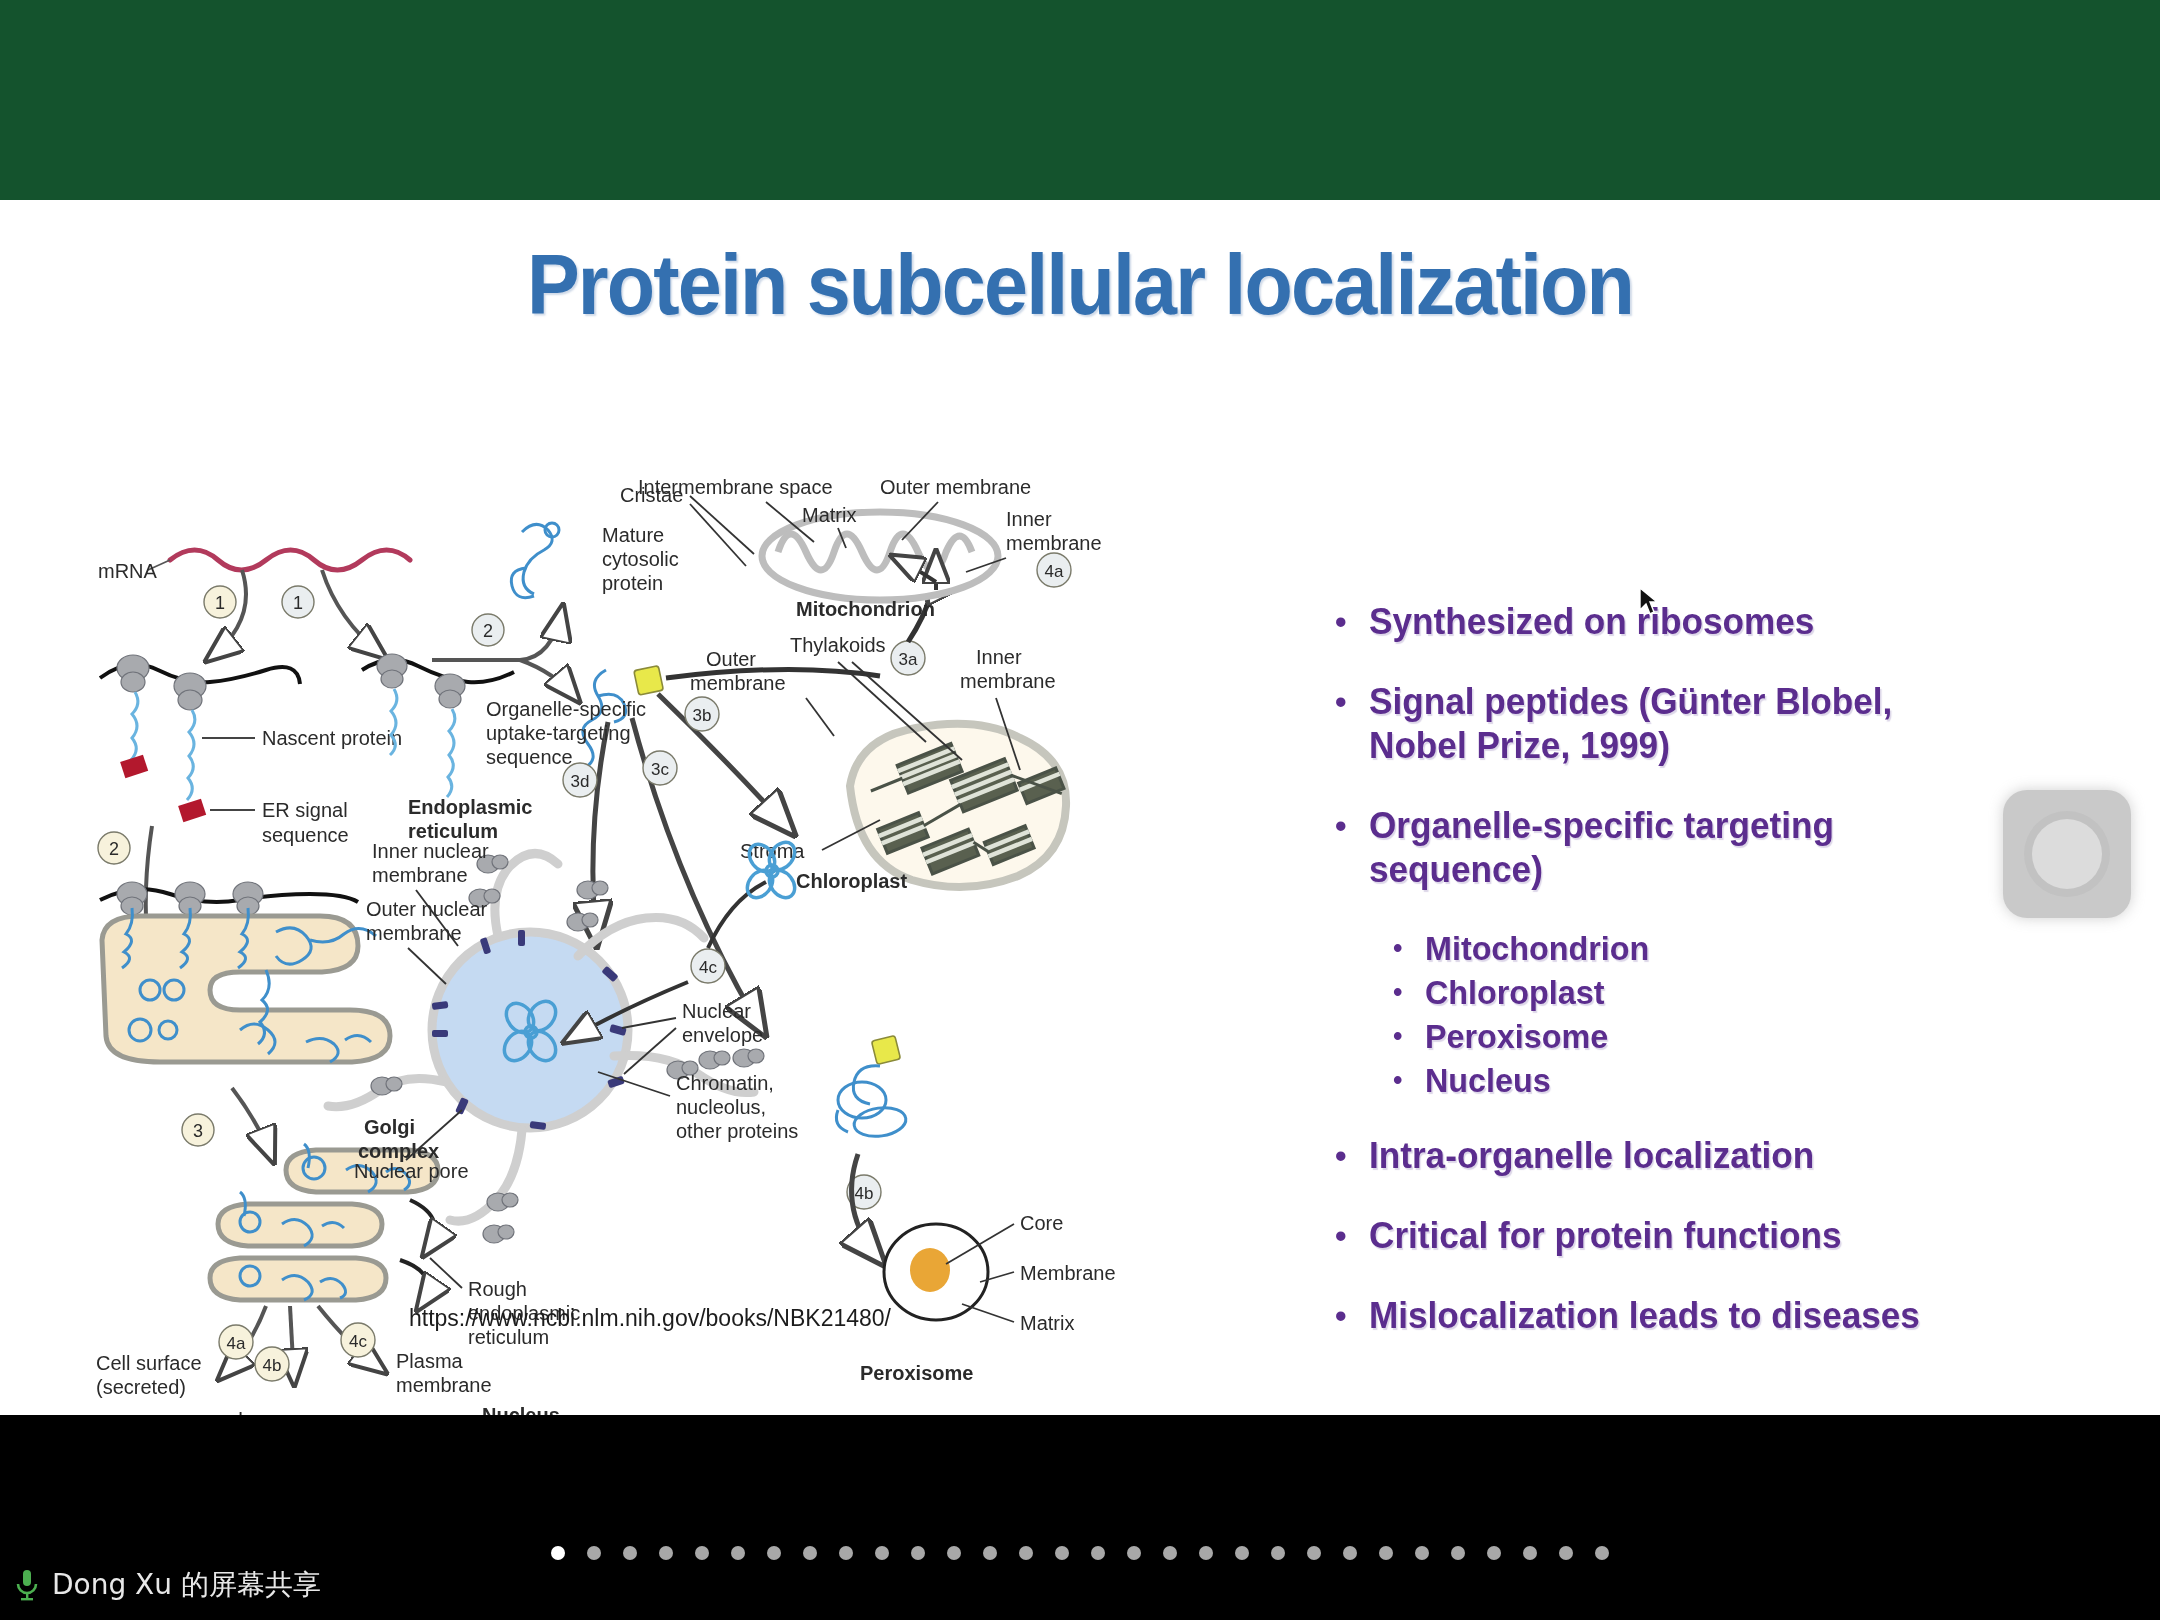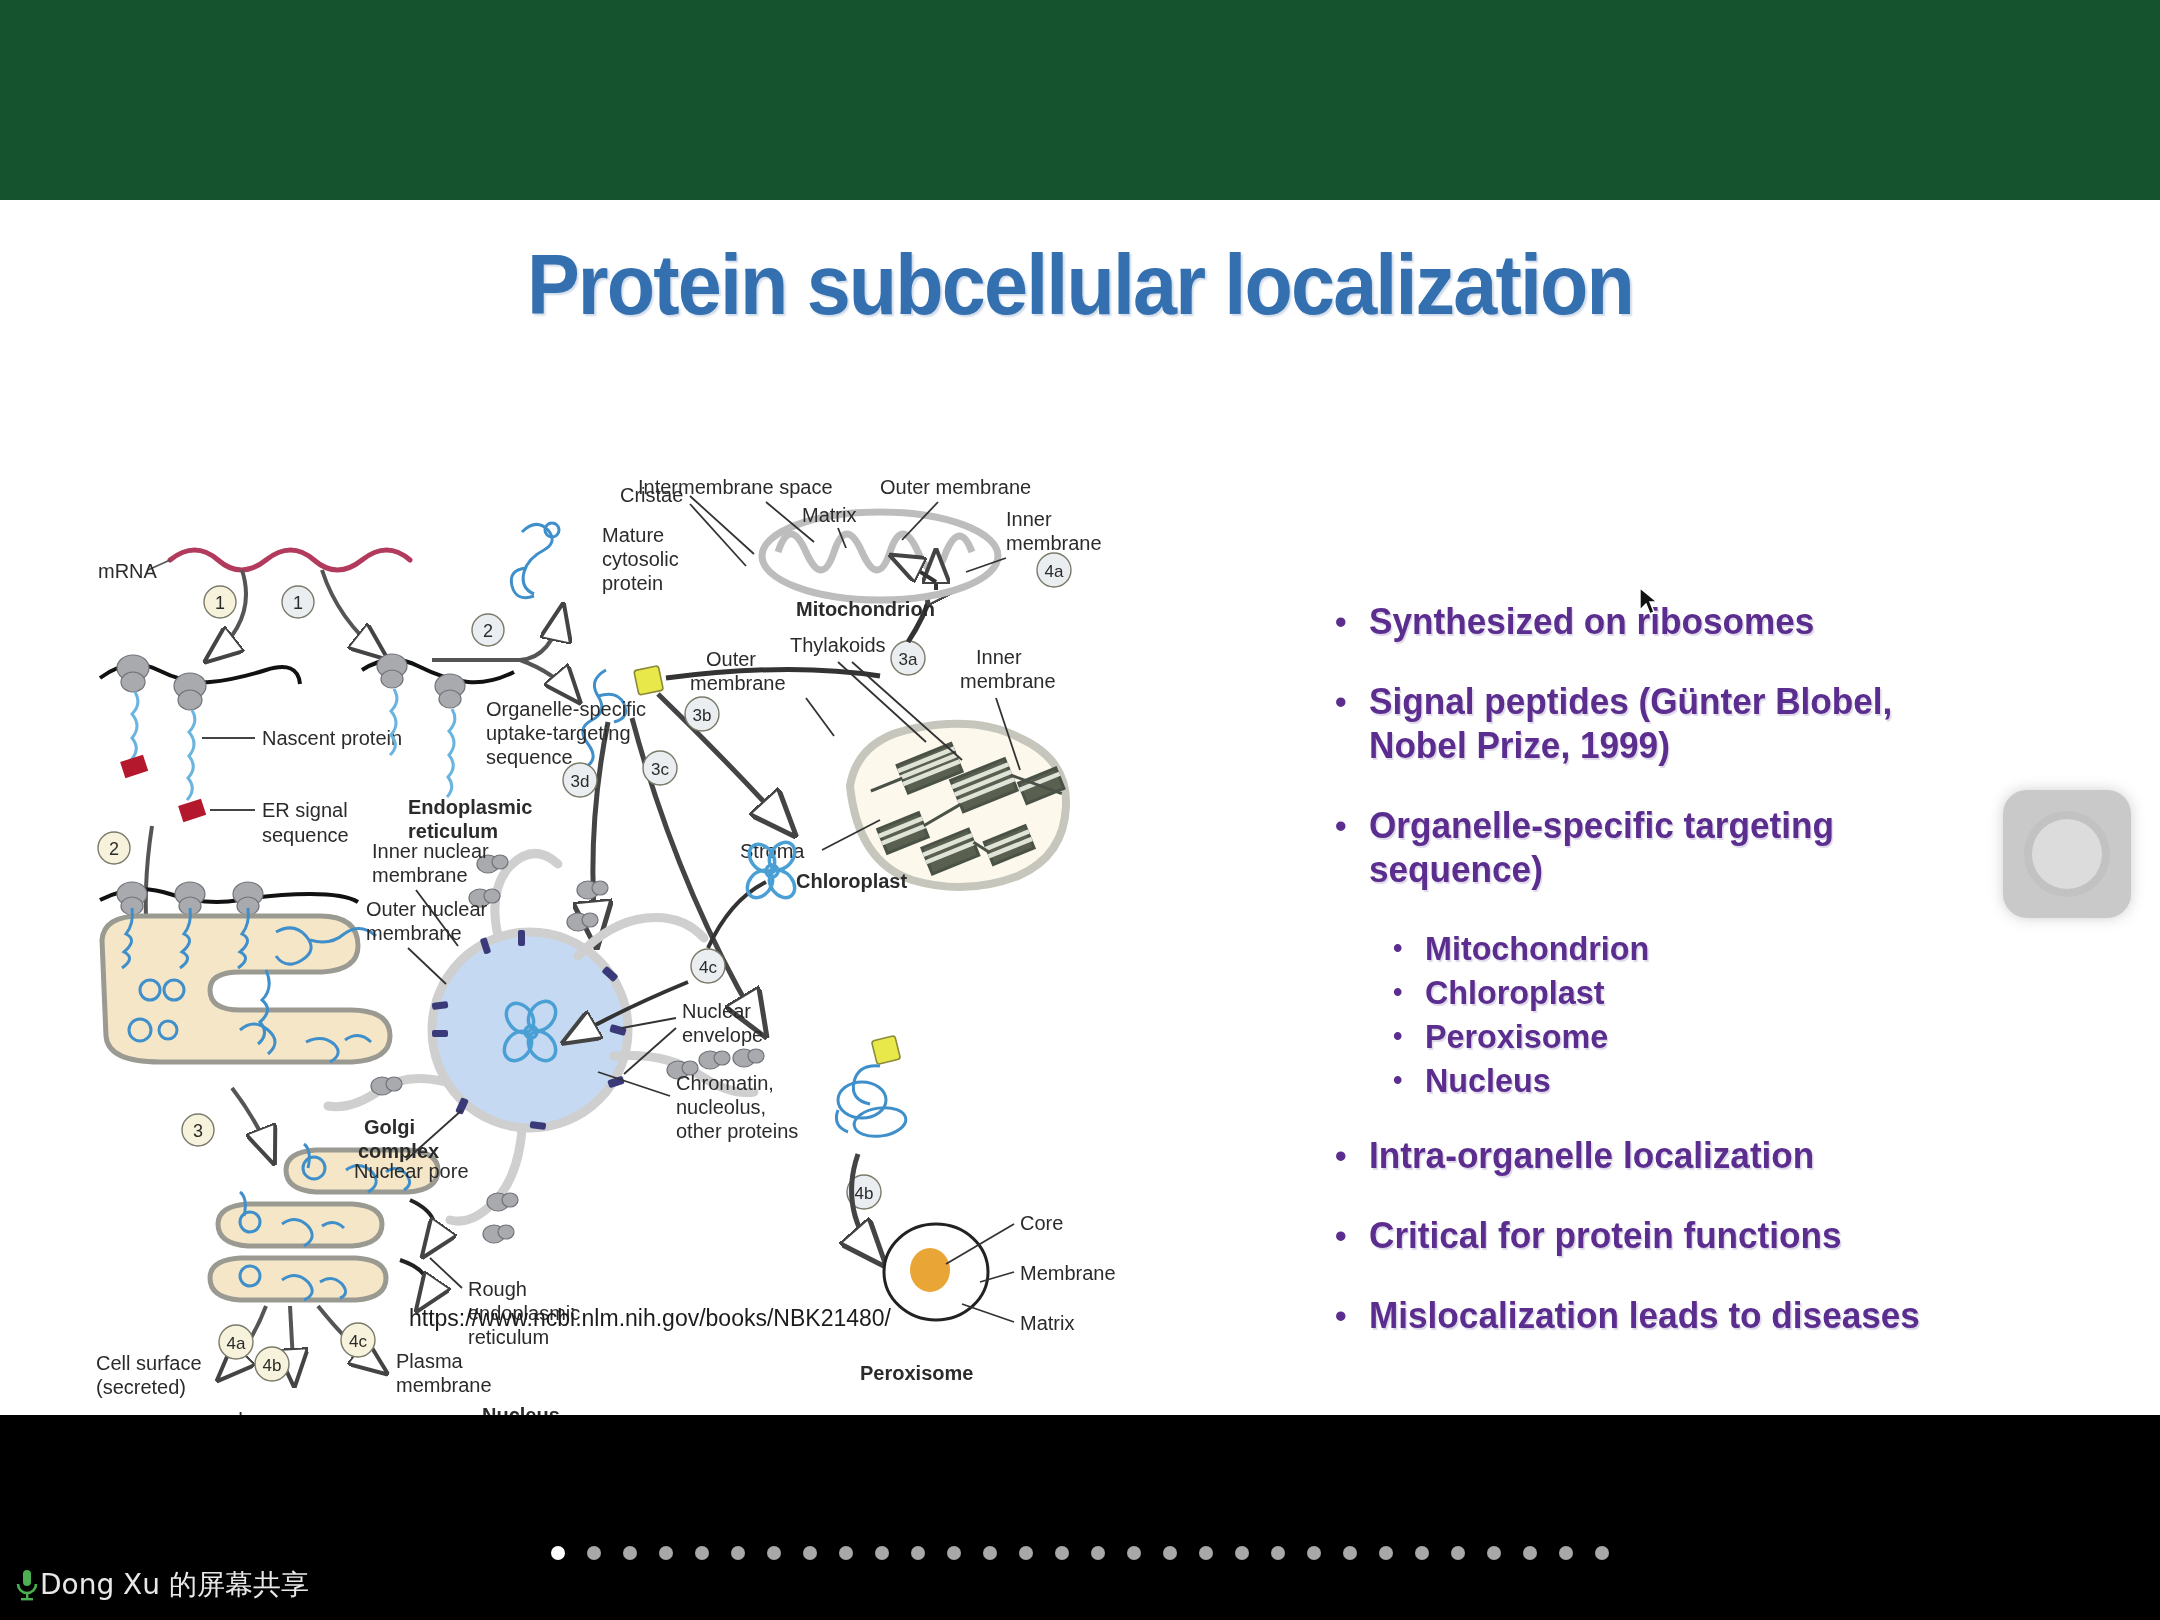--- a/index.html
+++ b/index.html
@@ -66,21 +66,21 @@
   }
 
   
   #cursor { position:absolute; left:1638px; top:586px; width:22px; height:30px; }
 
   
   #bottom-bar {
     position:absolute; left:0; bottom:0; width:2160px; height:205px; background:#000;
   }
   #share-status {
-    position:absolute; left:14px; bottom:18px; display:flex; align-items:center; justify-content:flex-end;
+    position:absolute; left:14px; bottom:18px; display:flex; align-items:center; gap:12px;justify-content:flex-end;
   }
   #share-status .mic { width:26px; height:34px; }
   #share-status .label {
     color:#e8e8e8; font-size:28px; font-family:"DejaVu Sans", sans-serif; line-height:34px;
   }
   #dots {
     position:absolute; left:0; bottom:60px; width:2160px;
     display:flex; justify-content:center; align-items:center; gap:22px;
   }
   .dot { width:14px; height:14px; border-radius:50%; background:#a8a8a8; }

